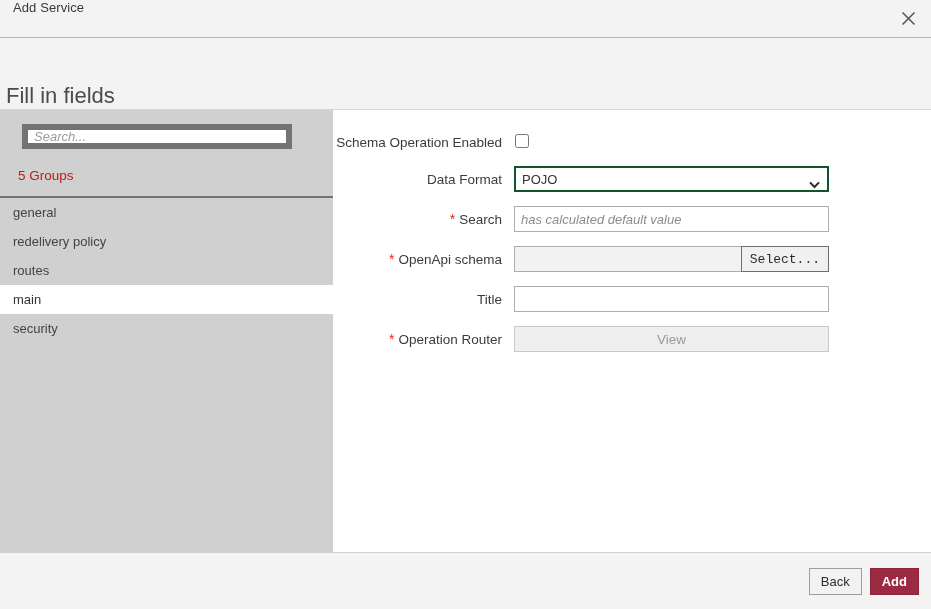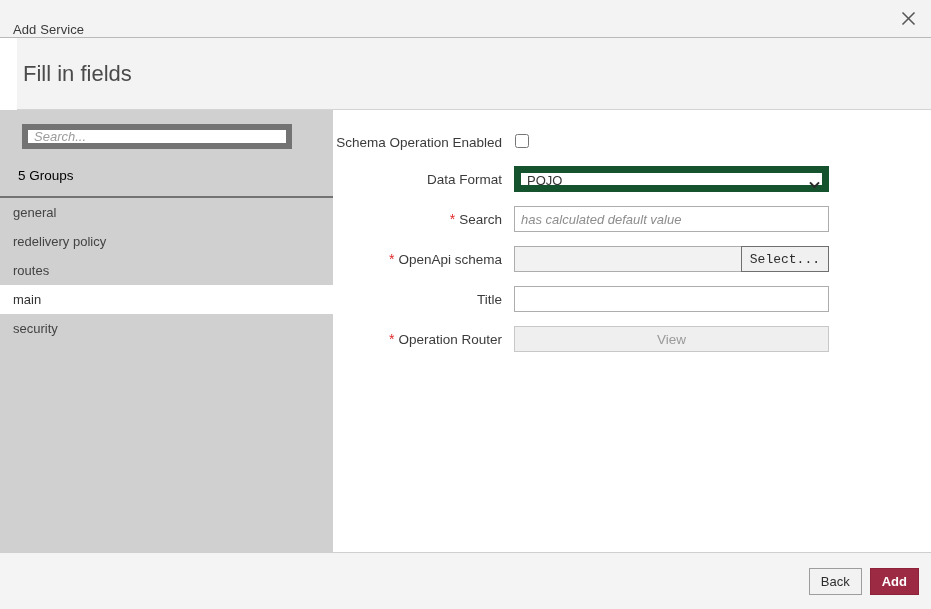--- a/index.html
+++ b/index.html
@@ -23,21 +23,21 @@
     background: #ffffff;
   }
 
   
   .titlebar {
     height: 38px;
     min-height: 38px;
     background: #f3f3f3;
     border-bottom: 1px solid #b9b9b9;
     display: flex;
-    align-items: flex-end;
+    align-items: flex-start;
     padding: 0 0 0 13px;
     position: relative;
   }
   .titlebar-title {
     font-size: 13px;
     color: #3a3a3a;
     letter-spacing: .1px;
   }
   .close-btn {
     position: absolute;
@@ -54,23 +54,22 @@
   }
   .close-btn svg { display: block; }
 
   
   .stepheader {
     height: 72px;
     min-height: 72px;
     background: #f3f3f3;
     border-bottom: 1px solid #d4d4d4;
     display: flex;
-    align-items: center;
+    align-items: flex-end;
     padding-left: 6px;
-    margin-left: 17px;
   }
   .stepheader-title {
     font-size: 22px;
     font-weight: 400;
     color: #4b4b4b;
   }
 
   
   .body {
     flex: 1;
@@ -102,21 +101,21 @@
     color: #3a3a3a;
     padding: 0 6px;
     outline: none;
   }
   .sidebar-search::placeholder {
     color: #9b9b9b;
     font-style: italic;
   }
   .sidebar-count {
     font-size: 13.5px;
-    color: #000000;
+    color: #b91c1c;
     padding: 19px 0 0 18px;
     height: 47px;
   }
   .sidebar-list {
     border-top: 2px solid #737373;
     display: flex;
     flex-direction: column;
   }
   .sidebar-item {
     height: 29px;
@@ -170,21 +169,21 @@
     height: 14px;
     margin: 5px 0 0 1px;
     cursor: pointer;
     accent-color: #1779ea;
   }
 
   
   .sel {
     width: 315px;
     height: 26px;
-    border: 7px solid #14532d;
+    border: 2px solid #14532d;
     background: #ffffff;
     font-family: "Liberation Sans", sans-serif;
     font-size: 13px;
     color: #333333;
     padding: 0 6px;
     appearance: none;
     -webkit-appearance: none;
     outline: none;
     cursor: pointer;
   }

